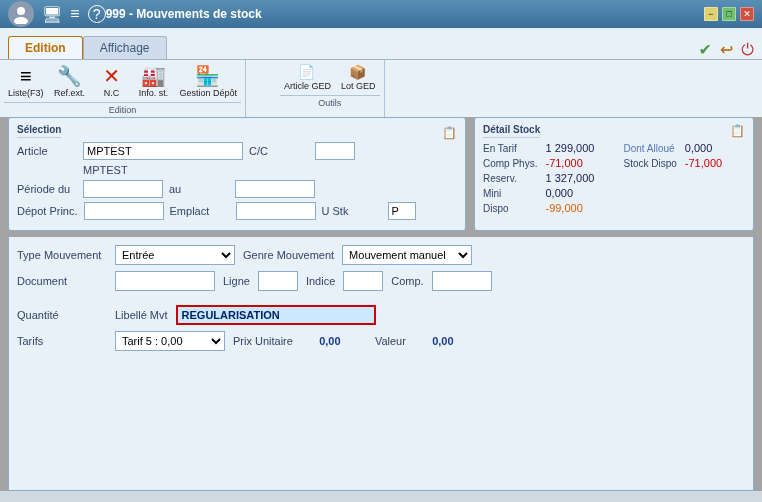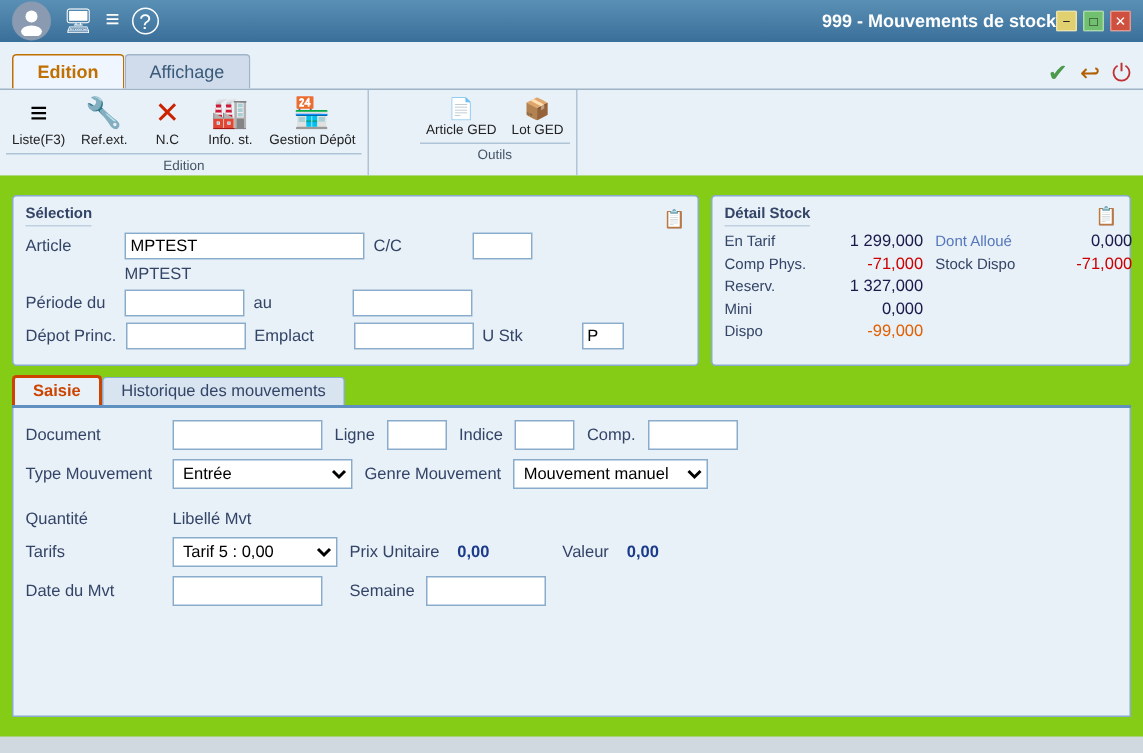--- a/index.html
+++ b/index.html
@@ -9,21 +9,21 @@
     .title-bar {
       background: linear-gradient(to bottom, #5a8fb5, #3a6f9a);
       height: 28px;
       display: flex;
       align-items: center;
       justify-content: space-between;
       padding: 0 8px;
       color: white;
     }
     .title-bar-left { display: flex; align-items: center; gap: 8px; }
-    .title-bar-title { font-size: 12px; font-weight: bold; flex: 1; text-align: right; }
+    .title-bar-title { font-size: 12px; font-weight: bold; flex: 1; text-align: left; }
 
     
     .tab-bar {
       background: #e8f0f8;
       border-bottom: 1px solid #a0b4c8;
       display: flex;
       align-items: flex-end;
       padding: 0 8px;
       height: 32px;
     }
@@ -44,22 +44,22 @@
       border-color: #c07000;
     }
     .tab-actions { margin-left: auto; display: flex; gap: 8px; align-items: center; }
     .tab-action-btn { font-size: 16px; cursor: pointer; }
     .tab-action-check { color: #4a9a4a; }
     .tab-action-back { color: #b06000; }
     .tab-action-power { color: #c03030; }
 
     
     .main-content {
-      background: #84cc16;
-      padding: 13px 8px;
+      background: #a3a3a3;
+      padding: 0 8px;
       height: calc(502px - 28px - 32px - 68px);
       display: flex;
       flex-direction: column;
       gap: 6px;
     }
 
     
     .panels-row {
       display: flex;
       gap: 8px;
@@ -107,21 +107,21 @@
     .form-input.tiny { width: 28px; }
 
     .detail-grid {
       display: grid;
       grid-template-columns: auto auto auto auto;
       gap: 3px 8px;
       align-items: center;
     }
     .detail-label { color: #334466; font-size: 10px; white-space: nowrap; }
     .detail-value {
-      text-align: right;
+      text-align: left;
       font-size: 11px;
       color: #1a1a4a;
       min-width: 70px;
     }
     .detail-value.orange { color: #e06000; }
     .detail-value.negative { color: #cc0000; }
 
     
     .section-tabs {
       display: flex;
@@ -189,21 +189,21 @@
       border: 2px solid #cc0000;
       background: #cce8ff;
       font-weight: bold;
       color: #002266;
     }
 
     .prix-value {
       color: #1a3a8a;
       font-weight: bold;
       min-width: 50px;
-      text-align: left;
+      text-align: center;
     }
 
     .avatar {
       width: 26px;
       height: 26px;
       border-radius: 50%;
       background: #8a9ab0;
       display: flex;
       align-items: center;
       justify-content: center;
@@ -391,69 +391,60 @@
         <span></span>
         <span></span>
 
         <span class="detail-label">Dispo</span>
         <span class="detail-value orange">-99,000</span>
       </div>
     </div>
   </div>
 
   <div style="flex:1;display:flex;flex-direction:column;">
-    <div class="section-tabs">
-      <div class="section-tab active">Saisie</div>
-      <div class="section-tab">Historique des mouvements</div>
-    </div>
 
     <div class="lower-form">
+
+      <div class="lower-form-row">
+        <span class="lower-form-label">Type Mouvement</span>
+        <select class="lower-form-select" style="width:120px;">
+          <option>Entrée</option>
+        </select>
+        <span class="lower-form-label" style="min-width:auto;">Genre Mouvement</span>
+        <select class="lower-form-select" style="width:130px;">
+          <option>Mouvement manuel</option>
+        </select>
+      </div>
 
       <div class="lower-form-row">
         <span class="lower-form-label">Document</span>
         <input class="lower-form-input" type="text" style="width: 100px;">
         <span style="color:#334466;">Ligne</span>
         <input class="lower-form-input" type="text" style="width: 40px;">
         <span style="color:#334466;">Indice</span>
         <input class="lower-form-input" type="text" style="width: 40px;">
         <span style="color:#334466;">Comp.</span>
         <input class="lower-form-input" type="text" style="width: 60px;">
       </div>
 
-      <div class="lower-form-row">
-        <span class="lower-form-label">Type Mouvement</span>
-        <select class="lower-form-select" style="width:120px;">
-          <option>Entrée</option>
-        </select>
-        <span class="lower-form-label" style="min-width:auto;">Genre Mouvement</span>
-        <select class="lower-form-select" style="width:130px;">
-          <option>Mouvement manuel</option>
-        </select>
-      </div>
-
       <div style="height:8px;"></div>
 
       <div class="lower-form-row">
         <span class="lower-form-label">Quantité</span>
         <span style="color:#334466;">Libellé Mvt</span>
+        <input class="lower-form-input libelle-input" type="text" value="REGULARISATION" style="">
       </div>
 
       <div class="lower-form-row">
         <span class="lower-form-label">Tarifs</span>
         <select class="lower-form-select" style="width:110px;">
           <option>Tarif 5 :  0,00</option>
         </select>
         <span style="color:#334466;">Prix Unitaire</span>
         <span class="prix-value" style="margin-left:4px;">0,00</span>
         <span style="color:#334466;margin-left:12px;">Valeur</span>
         <span class="prix-value" style="margin-left:4px;">0,00</span>
       </div>
 
-      <div class="lower-form-row">
-        <span class="lower-form-label">Date du Mvt</span>
-        <input class="lower-form-input" type="text" style="width: 100px;">
-        <span style="color:#334466;margin-left:10px;">Semaine</span>
-        <input class="lower-form-input" type="text" style="width: 80px;">
-      </div>
     </div>
   </div>
 
 </div>
 
 </body></html>

